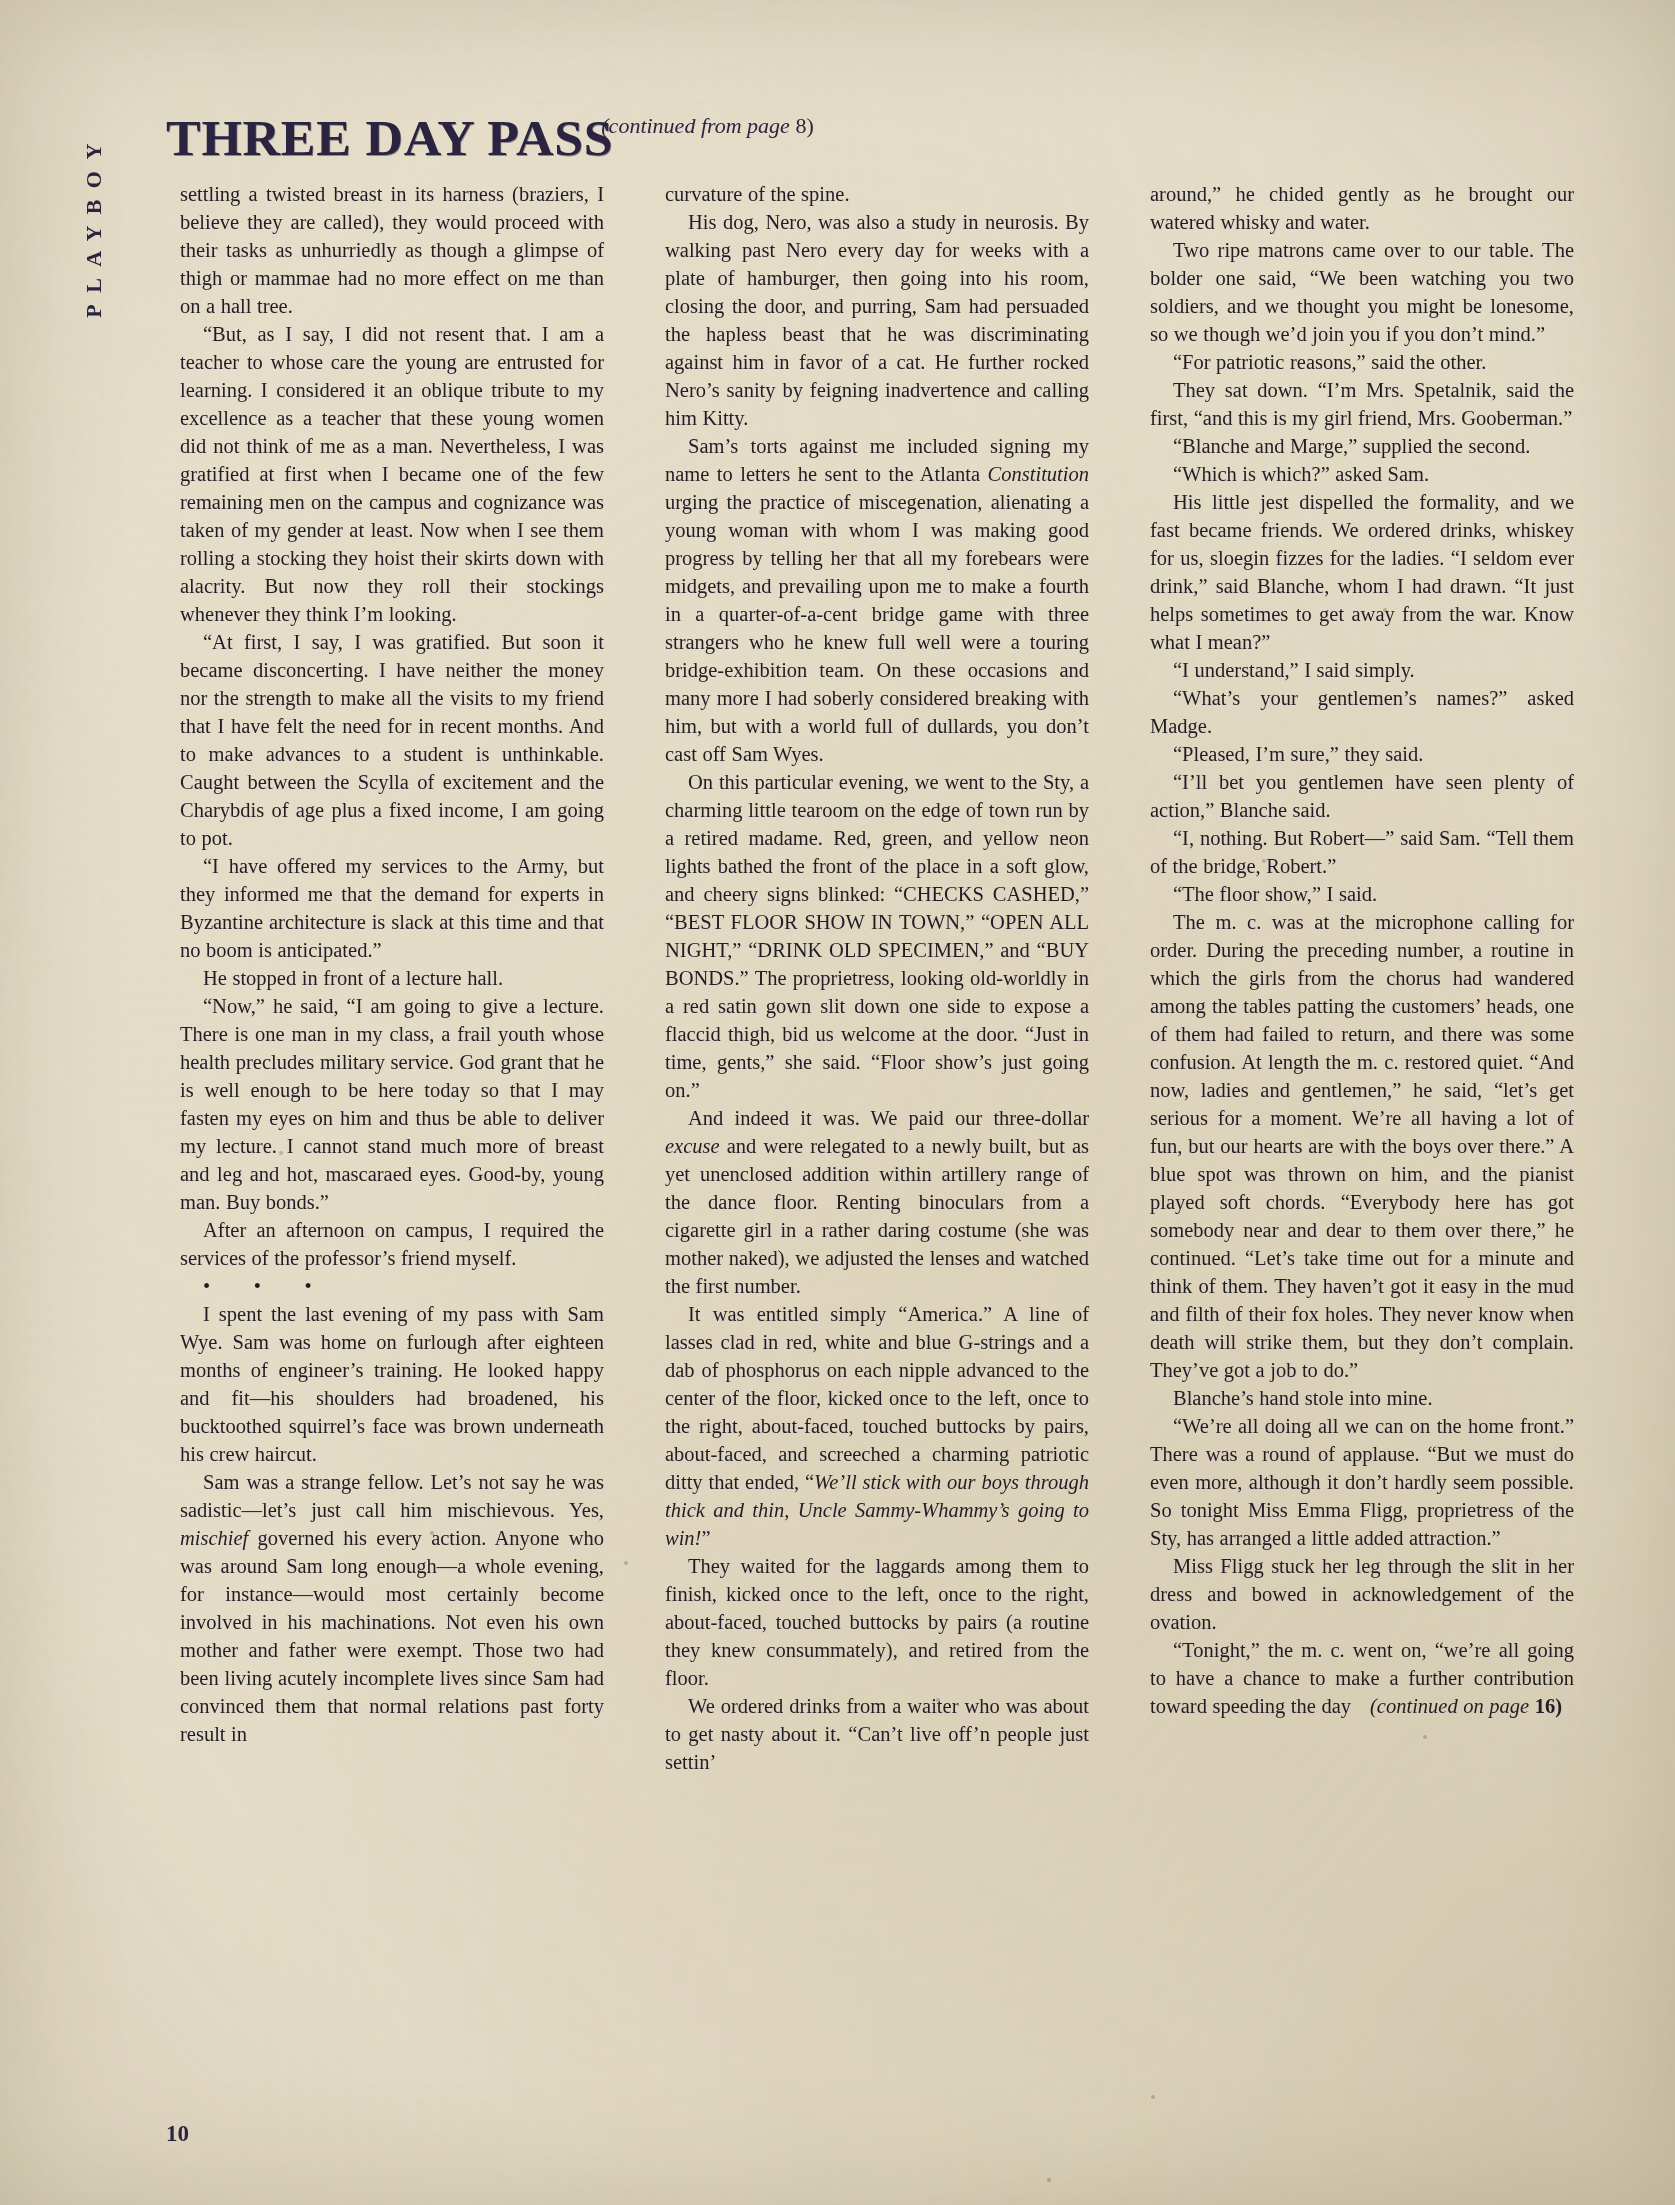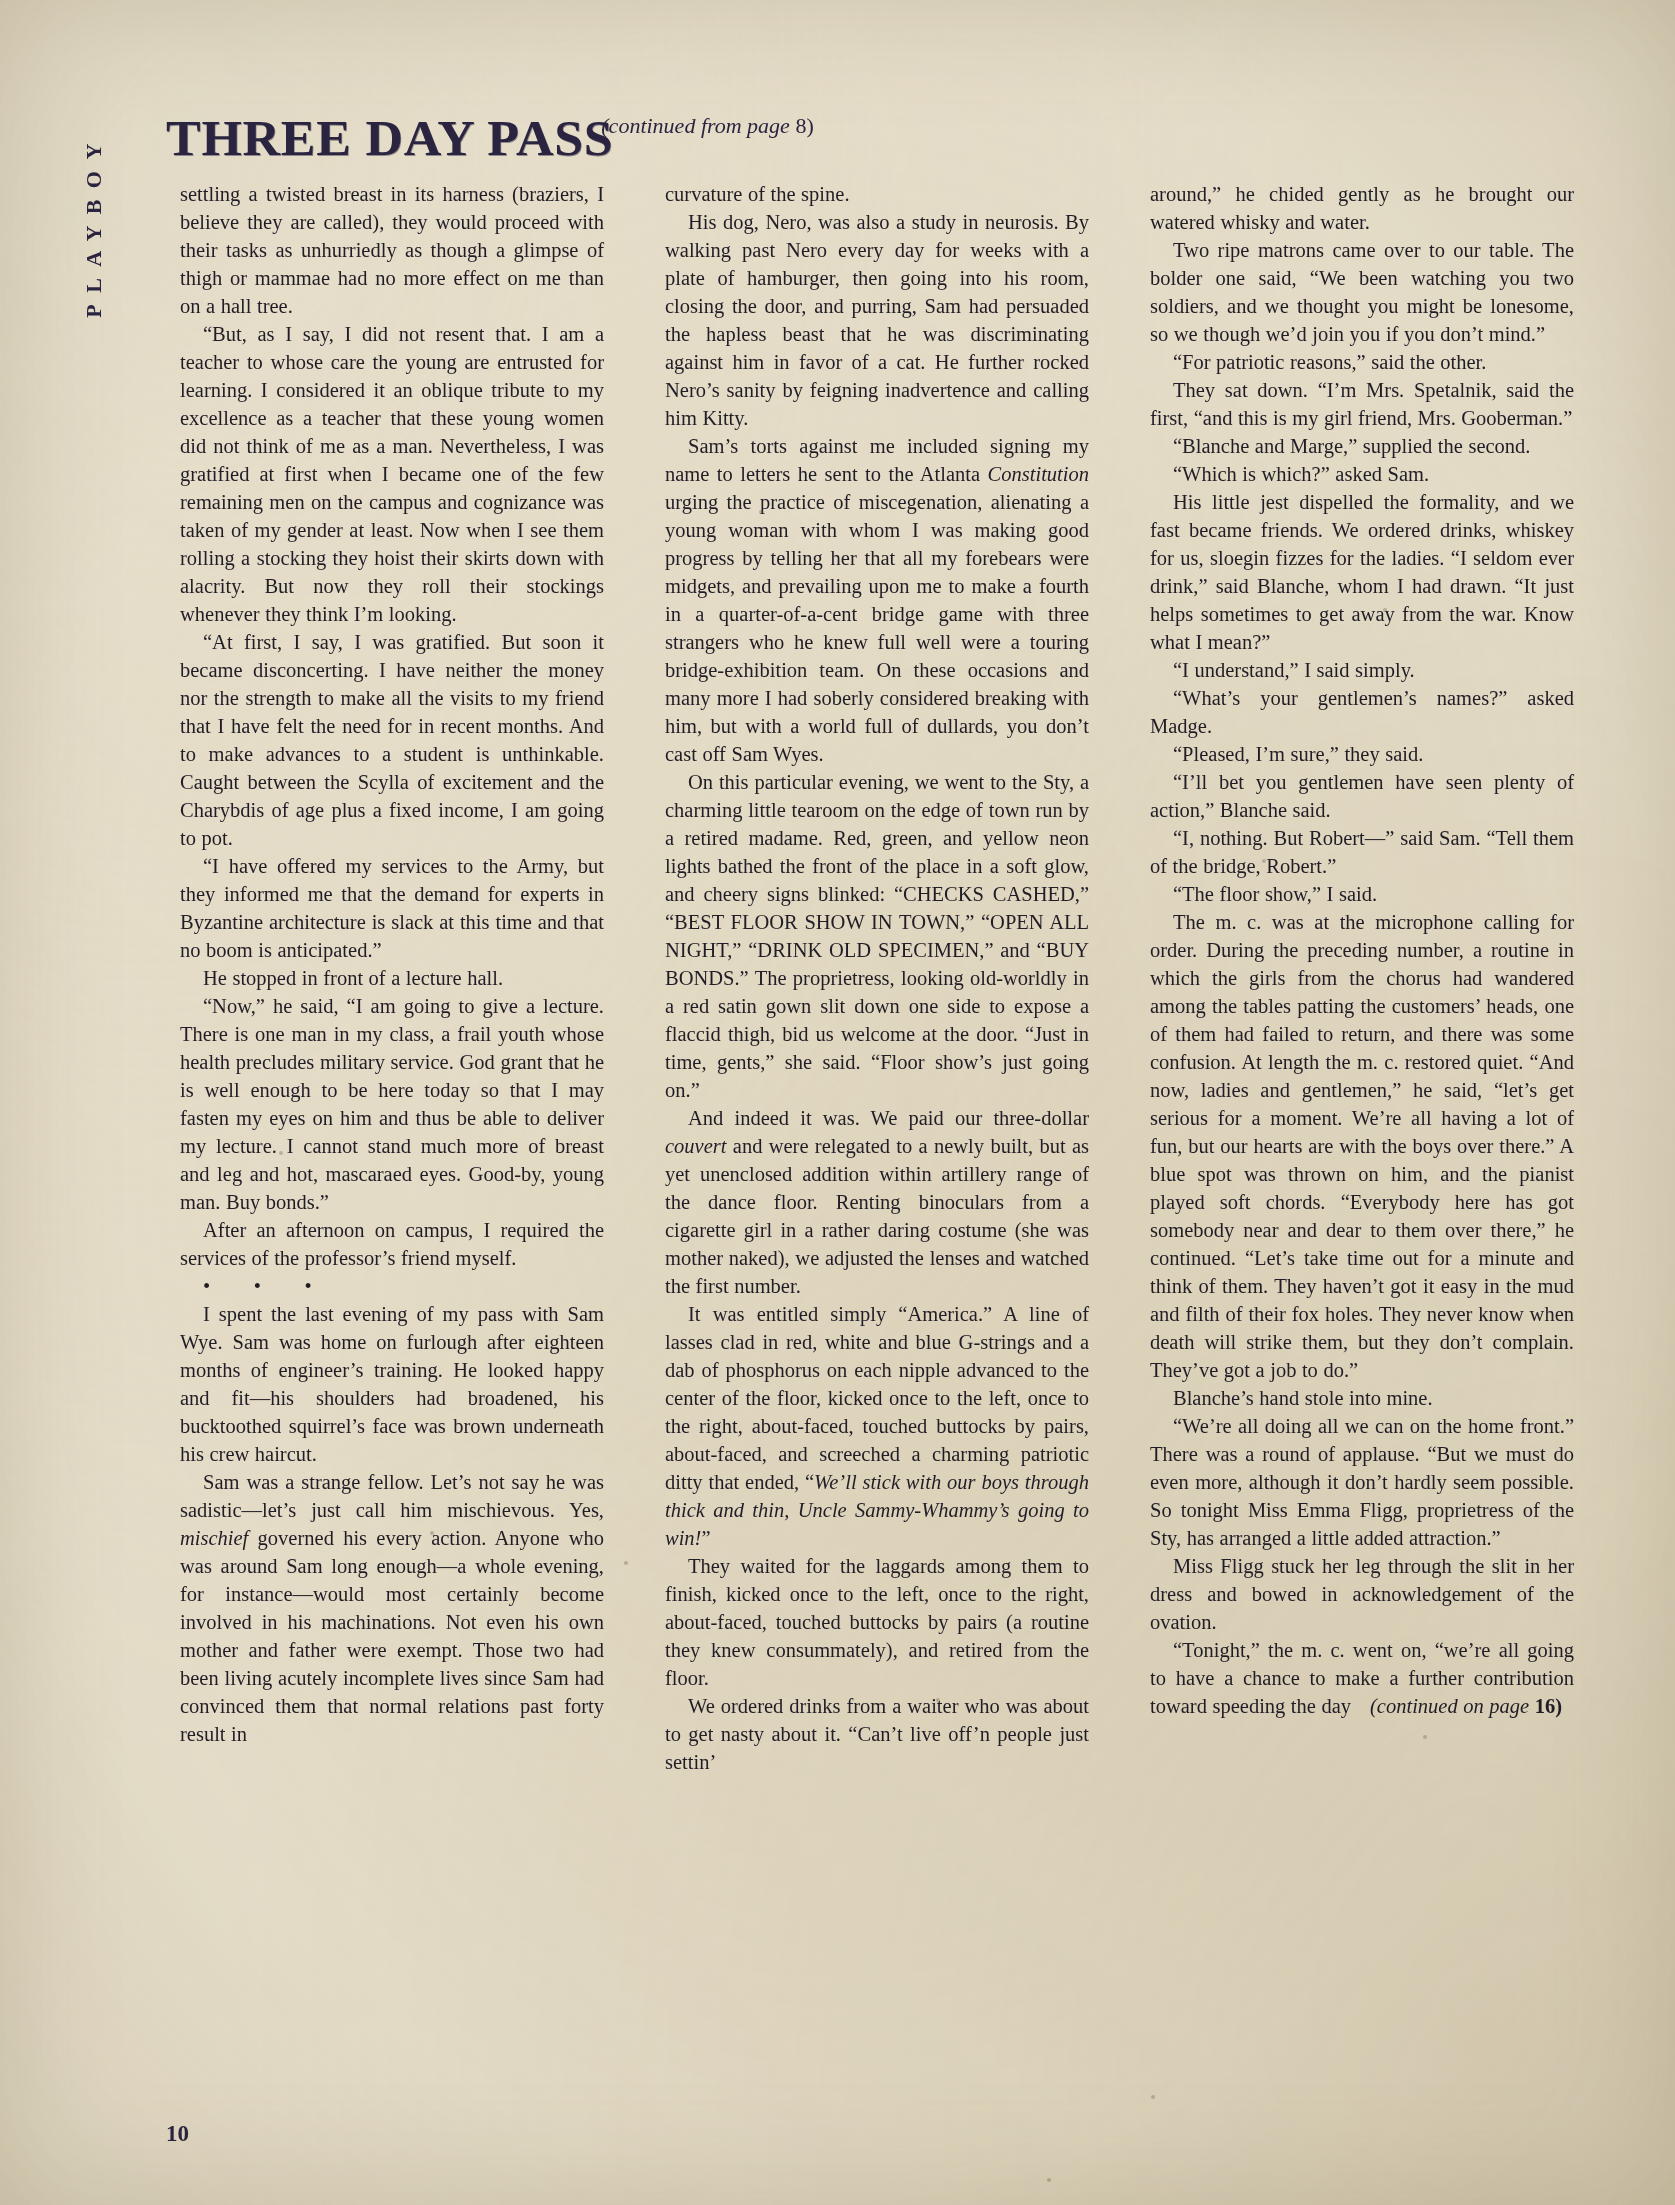--- a/index.html
+++ b/index.html
@@ -177,21 +177,21 @@
           <p>After an afternoon on campus, I required the services of the professor’s friend myself.</p>
           <p class="dinkus">• • •</p>
           <p>I spent the last evening of my pass with Sam Wye. Sam was home on furlough after eighteen months of engineer’s training. He looked happy and fit—his shoulders had broadened, his bucktoothed squirrel’s face was brown underneath his crew haircut.</p>
           <p>Sam was a strange fellow. Let’s not say he was sadistic—let’s just call him mischievous. Yes, <em>mischief</em> governed his every action. Anyone who was around Sam long enough—a whole evening, for instance—would most certainly become involved in his machinations. Not even his own mother and father were exempt. Those two had been living acutely incomplete lives since Sam had convinced them that normal relations past forty result in</p>
         </div>
       <div class="col">
           <p class="noindent">curvature of the spine.</p>
           <p>His dog, Nero, was also a study in neurosis. By walking past Nero every day for weeks with a plate of hamburger, then going into his room, closing the door, and purring, Sam had persuaded the hapless beast that he was discriminating against him in favor of a cat. He further rocked Nero’s sanity by feigning inadvertence and calling him Kitty.</p>
           <p>Sam’s torts against me included signing my name to letters he sent to the Atlanta <em>Constitution</em> urging the practice of miscegenation, alienating a young woman with whom I was making good progress by telling her that all my forebears were midgets, and prevailing upon me to make a fourth in a quarter-of-a-cent bridge game with three strangers who he knew full well were a touring bridge-exhibition team. On these occasions and many more I had soberly considered breaking with him, but with a world full of dullards, you don’t cast off Sam Wyes.</p>
           <p>On this particular evening, we went to the Sty, a charming little tearoom on the edge of town run by a retired madame. Red, green, and yellow neon lights bathed the front of the place in a soft glow, and cheery signs blinked: “CHECKS CASHED,” “BEST FLOOR SHOW IN TOWN,” “OPEN ALL NIGHT,” “DRINK OLD SPECIMEN,” and “BUY BONDS.” The proprietress, looking old-worldly in a red satin gown slit down one side to expose a flaccid thigh, bid us welcome at the door. “Just in time, gents,” she said. “Floor show’s just going on.”</p>
-          <p>And indeed it was. We paid our three-dollar <em>couvert</em> and were relegated to a newly built, but as yet unenclosed addition within artillery range of the dance floor. Renting binoculars from a cigarette girl in a rather daring costume (she was mother naked), we adjusted the lenses and watched the first number.</p>
+          <p>And indeed it was. We paid our three-dollar <em>excuse</em> and were relegated to a newly built, but as yet unenclosed addition within artillery range of the dance floor. Renting binoculars from a cigarette girl in a rather daring costume (she was mother naked), we adjusted the lenses and watched the first number.</p>
           <p>It was entitled simply “America.” A line of lasses clad in red, white and blue G-strings and a dab of phosphorus on each nipple advanced to the center of the floor, kicked once to the left, once to the right, about-faced, touched buttocks by pairs, about-faced, and screeched a charming patriotic ditty that ended, “<em>We’ll stick with our boys through thick and thin, Uncle Sammy-Whammy’s going to win!</em>”</p>
           <p>They waited for the laggards among them to finish, kicked once to the left, once to the right, about-faced, touched buttocks by pairs (a routine they knew consummately), and retired from the floor.</p>
           <p>We ordered drinks from a waiter who was about to get nasty about it. “Can’t live off’n people just settin’</p>
         </div>
       <div class="col">
           <p class="noindent">around,” he chided gently as he brought our watered whisky and water.</p>
           <p>Two ripe matrons came over to our table. The bolder one said, “We been watching you two soldiers, and we thought you might be lonesome, so we though we’d join you if you don’t mind.”</p>
           <p>“For patriotic reasons,” said the other.</p>
           <p>They sat down. “I’m Mrs. Spetalnik, said the first, “and this is my girl friend, Mrs. Gooberman.”</p>
           <p>“Blanche and Marge,” supplied the second.</p>

